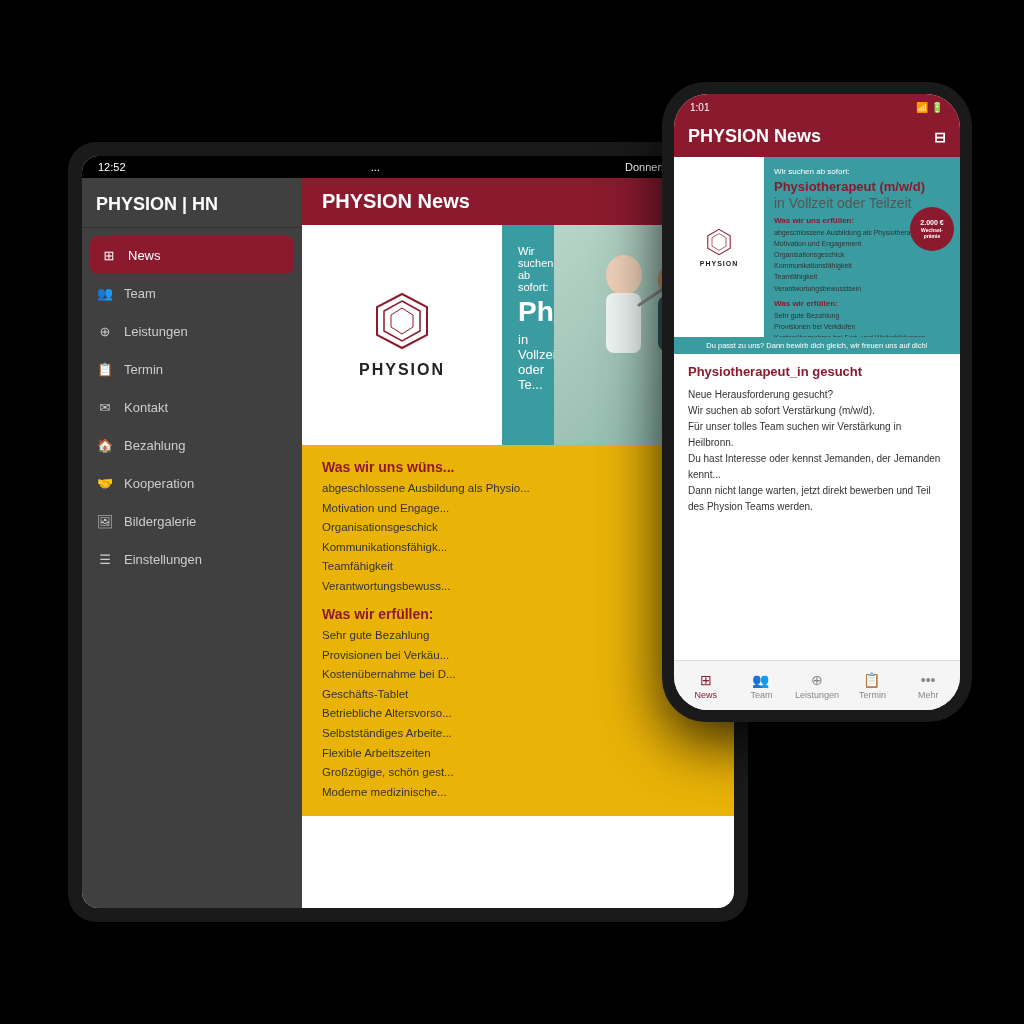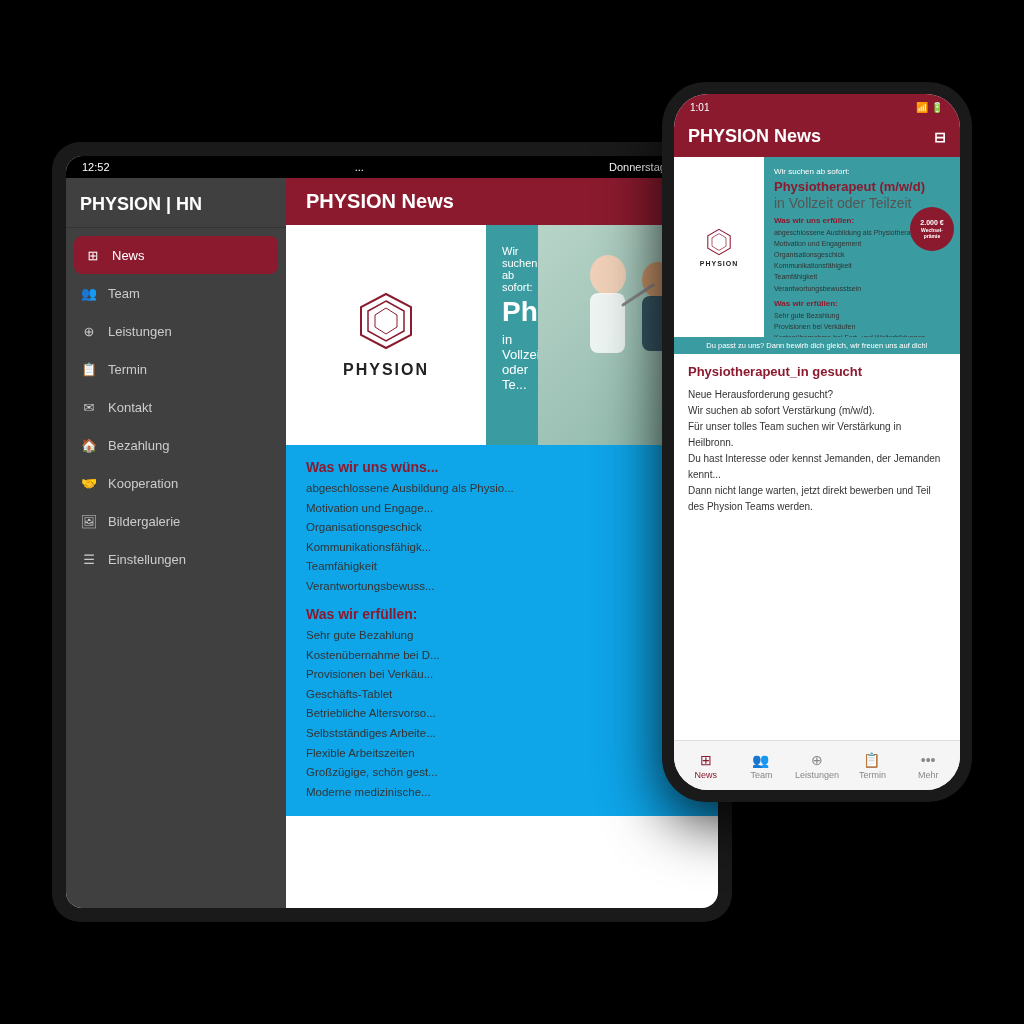--- a/index.html
+++ b/index.html
@@ -16,21 +16,21 @@
 
     .scene {
       position: relative;
       width: 920px;
       height: 860px;
     }
 
     
     .tablet {
       position: absolute;
-      left: 0;
+      left: 16px;
       top: 60px;
       width: 680px;
       height: 780px;
       background: #1a1a1a;
       border-radius: 28px;
       box-shadow: 0 20px 60px rgba(0,0,0,0.8);
       padding: 14px;
     }
 
     .tablet-inner {
@@ -181,21 +181,21 @@
       font-weight: 700;
       line-height: 1.1;
     }
 
     .news-teal-text .subtitle {
       font-size: 13px;
       margin-top: 4px;
     }
 
     .news-card-body {
-      background: #0ea5e9;
+      background: #eab308;
       padding: 14px 20px;
       font-size: 12px;
       color: #222;
     }
 
     .news-section-title {
       color: #8b1a2e;
       font-weight: 700;
       font-size: 14px;
       margin-bottom: 4px;
@@ -207,21 +207,21 @@
       line-height: 1.7;
       color: #333;
     }
 
     
     .phone {
       position: absolute;
       right: 0;
       top: 0;
       width: 310px;
-      height: 720px;
+      height: 640px;
       background: #1a1a1a;
       border-radius: 44px;
       box-shadow: 0 20px 60px rgba(0,0,0,0.8);
       padding: 12px;
     }
 
     .phone-inner {
       width: 100%;
       height: 100%;
       background: #fff;
@@ -499,22 +499,22 @@
                 <li>abgeschlossene Ausbildung als Physio...</li>
                 <li>Motivation und Engage...</li>
                 <li>Organisationsgeschick</li>
                 <li>Kommunikationsfähigk...</li>
                 <li>Teamfähigkeit</li>
                 <li>Verantwortungsbewuss...</li>
               </ul>
               <div class="news-section-title" style="margin-top:10px;">Was wir erfüllen:</div>
               <ul class="news-list">
                 <li>Sehr gute Bezahlung</li>
+                <li>Provisionen bei Verkäu...</li>
                 <li>Kostenübernahme bei D...</li>
-                <li>Provisionen bei Verkäu...</li>
                 <li>Geschäfts-Tablet</li>
                 <li>Betriebliche Altersvorso...</li>
                 <li>Selbstständiges Arbeite...</li>
                 <li>Flexible Arbeitszeiten</li>
                 <li>Großzügige, schön gest...</li>
                 <li>Moderne medizinische...</li>
               </ul>
             </div>
           </div>
         </div>

